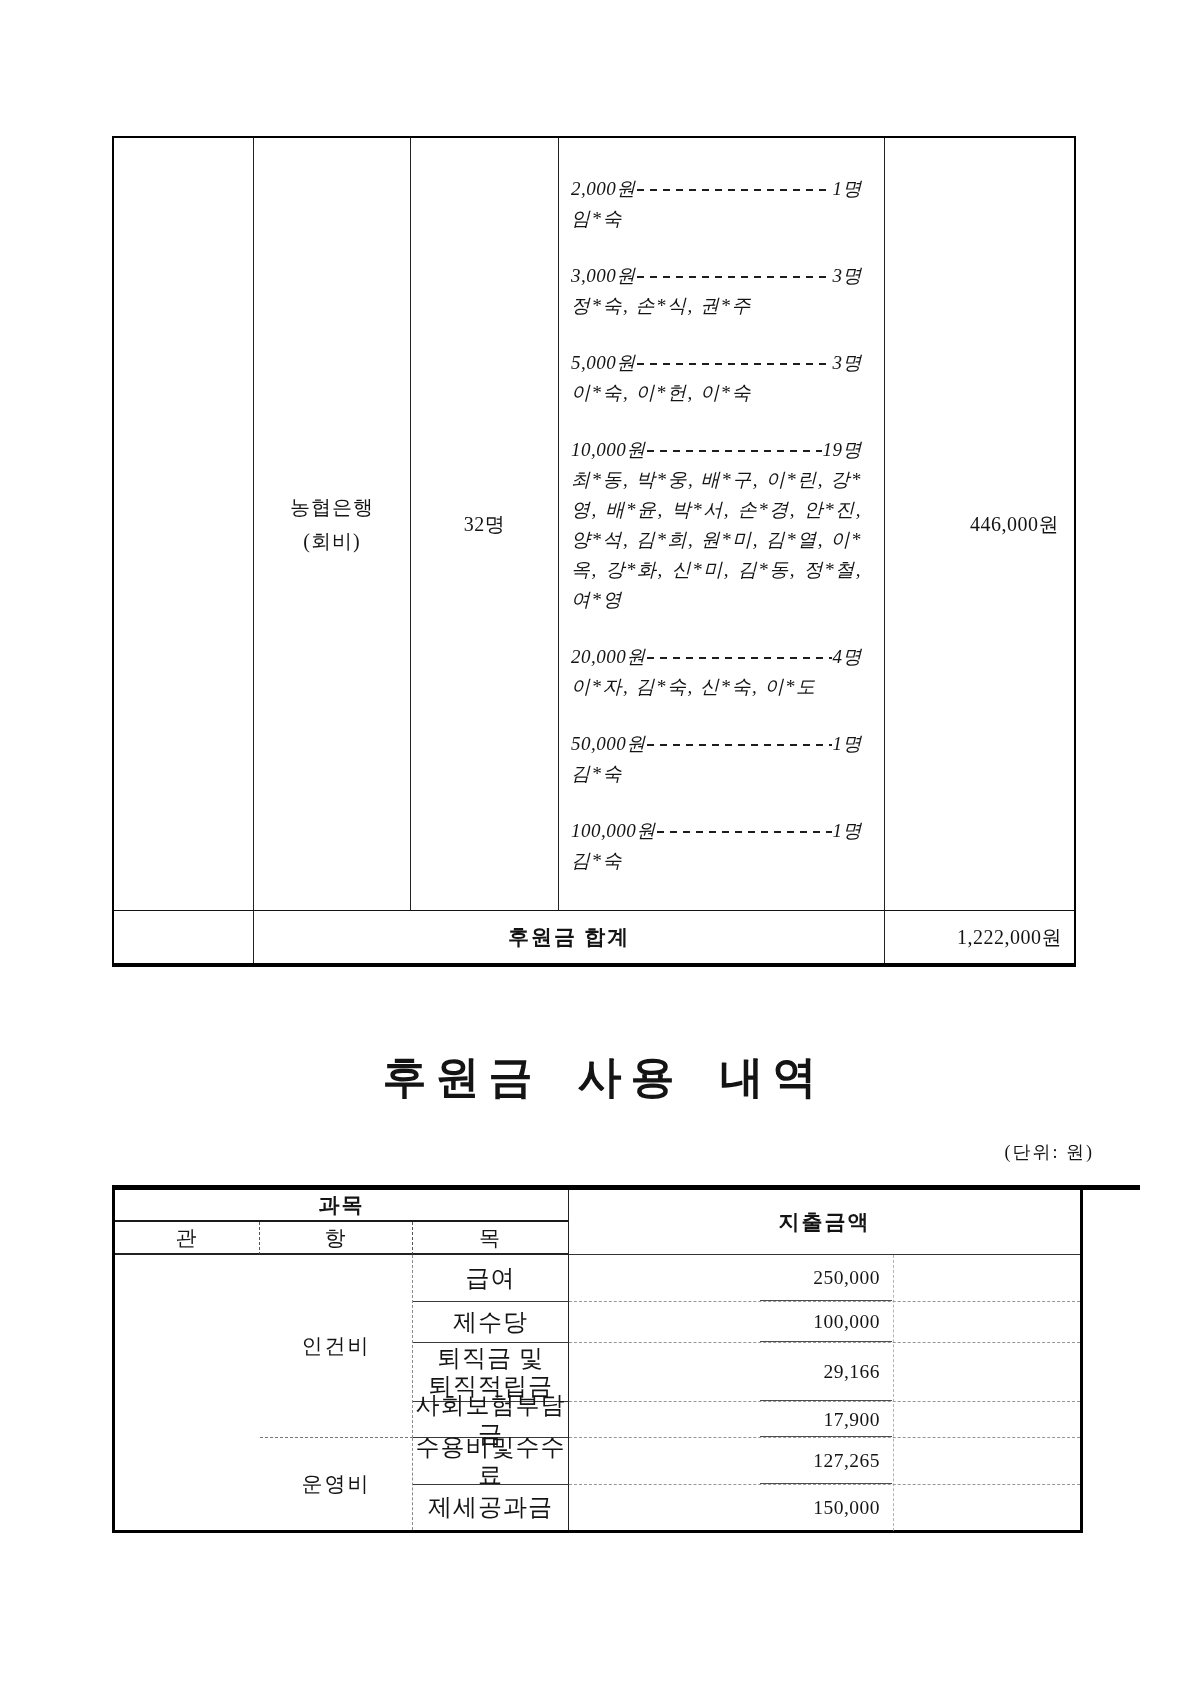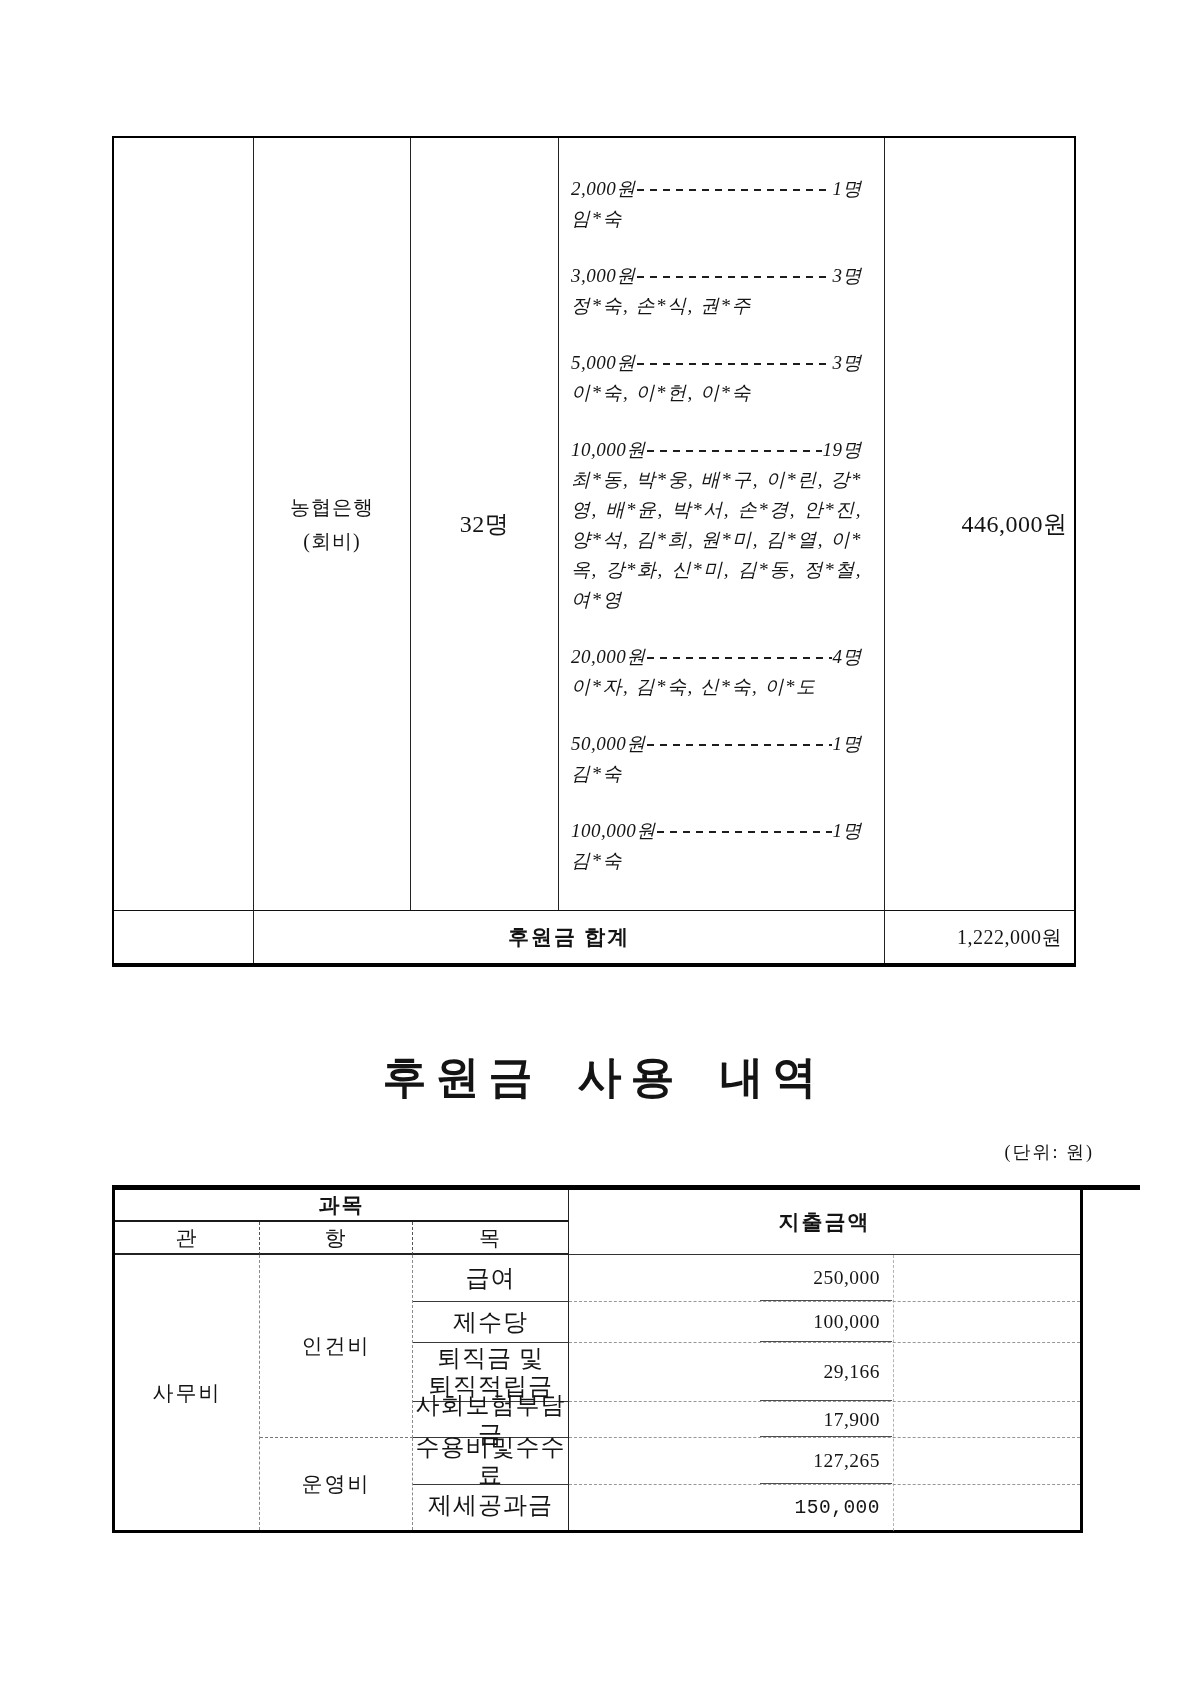--- a/index.html
+++ b/index.html
@@ -14,21 +14,21 @@
     border:2.5px solid #000;border-bottom-width:4px;
     display:grid;box-sizing:border-box;
     grid-template-columns:140px 157px 148px 326px 1fr;
     grid-template-rows:773px 1fr;
   }
   .t1 .cell{box-sizing:border-box;}
   .bline{border-bottom:1.5px solid #111;}
   .rline{border-right:1px solid #222;}
   .vcenter{display:flex;flex-direction:column;align-items:center;justify-content:center;}
   .bank-cell{font-size:20px;line-height:34px;letter-spacing:1px;}
-  .count-cell,.amt-cell{font-size:24px;letter-spacing:.5px;}
+  .count-cell,.amt-cell{font-size:20px;letter-spacing:.5px;}
   .amt-cell{padding-left:70px;}
   .details-cell{padding:36px 22px 0 12px;font-size:19px;line-height:30px;}
   .tier{margin-bottom:27px;font-style:italic;}
   .tier-line{display:flex;align-items:center;}
   .tier-amt,.tier-cnt{white-space:nowrap;letter-spacing:.5px;}
   .dash-fill{
     flex:1;height:30px;margin:0 1px;
     background-image:repeating-linear-gradient(90deg,#1d1d1d 0 7px,transparent 7px 13px);
     background-size:100% 2px;background-repeat:no-repeat;background-position:0 15px;
   }
@@ -63,21 +63,21 @@
   .hang-cell{grid-column:2;border-right:1px dashed #8a8a8a;
     display:flex;align-items:center;justify-content:center;font-size:21px;letter-spacing:2px;}
   .hang-split{border-bottom:1px dashed #777;}
   .mok-cell{grid-column:3;border-right:1.5px solid #222;border-bottom:1px solid #3a3a3a;
     display:flex;align-items:center;justify-content:center;text-align:center;
     font-size:24px;letter-spacing:1px;line-height:1.18;white-space:pre-line;}
   .val-cell{grid-column:4;border-bottom:1px dashed #979797;
     display:flex;align-items:center;justify-content:flex-end;
     padding-right:200px;font-size:19.5px;letter-spacing:.5px;
     background:linear-gradient(#4d4d4d,#4d4d4d) right 188px bottom 0 / 132px 1px no-repeat;}
-  .mok-cell.last,.val-cell.last{border-bottom:none;background:none;font-family:Liberation Mono, monospace;}
+  .mok-cell.last,.val-cell.last{border-bottom:none;background:none;}
   
   .artifact-vline{
     position:absolute;left:893px;top:1255px;height:276px;width:0;
     border-left:1px dashed #9a9a9a;opacity:.75;
   }
   .artifact-topbar{position:absolute;left:1080px;top:1185px;width:60px;height:5px;background:#000;}
 </style>
 </head>
 <body>
 
@@ -165,23 +165,20 @@
 
   <div class="sec-title">후원금 사용 내역</div>
   <div class="unit-note">(단위: 원)</div>
 
   <div class="t2" id="usage-table">
     <div class="cell hdr hdr-subject">과목</div>
     <div class="cell hdr hdr-amount">지출금액</div>
     <div class="cell hdr hdr-gwan">관</div>
     <div class="cell hdr hdr-hang">항</div>
     <div class="cell hdr hdr-mok">목</div>
-    <div class="cell gwan-cell">
-      <span>사무비</span>
-    </div>
 
   <div class="cell hang-cell hang-split" style="grid-row: 3 / 7;">인건비</div>
       <div class="cell hang-cell" style="grid-row: 7 / 9;">운영비</div>
       <div class="cell mok-cell" style="grid-row: 3;">급여</div>
       <div class="cell val-cell" style="grid-row: 3;">250,000</div>
       <div class="cell mok-cell" style="grid-row: 4;">제수당</div>
       <div class="cell val-cell" style="grid-row: 4;">100,000</div>
       <div class="cell mok-cell" style="grid-row: 5;">퇴직금 및
 퇴직적립금</div>
       <div class="cell val-cell" style="grid-row: 5;">29,166</div>

